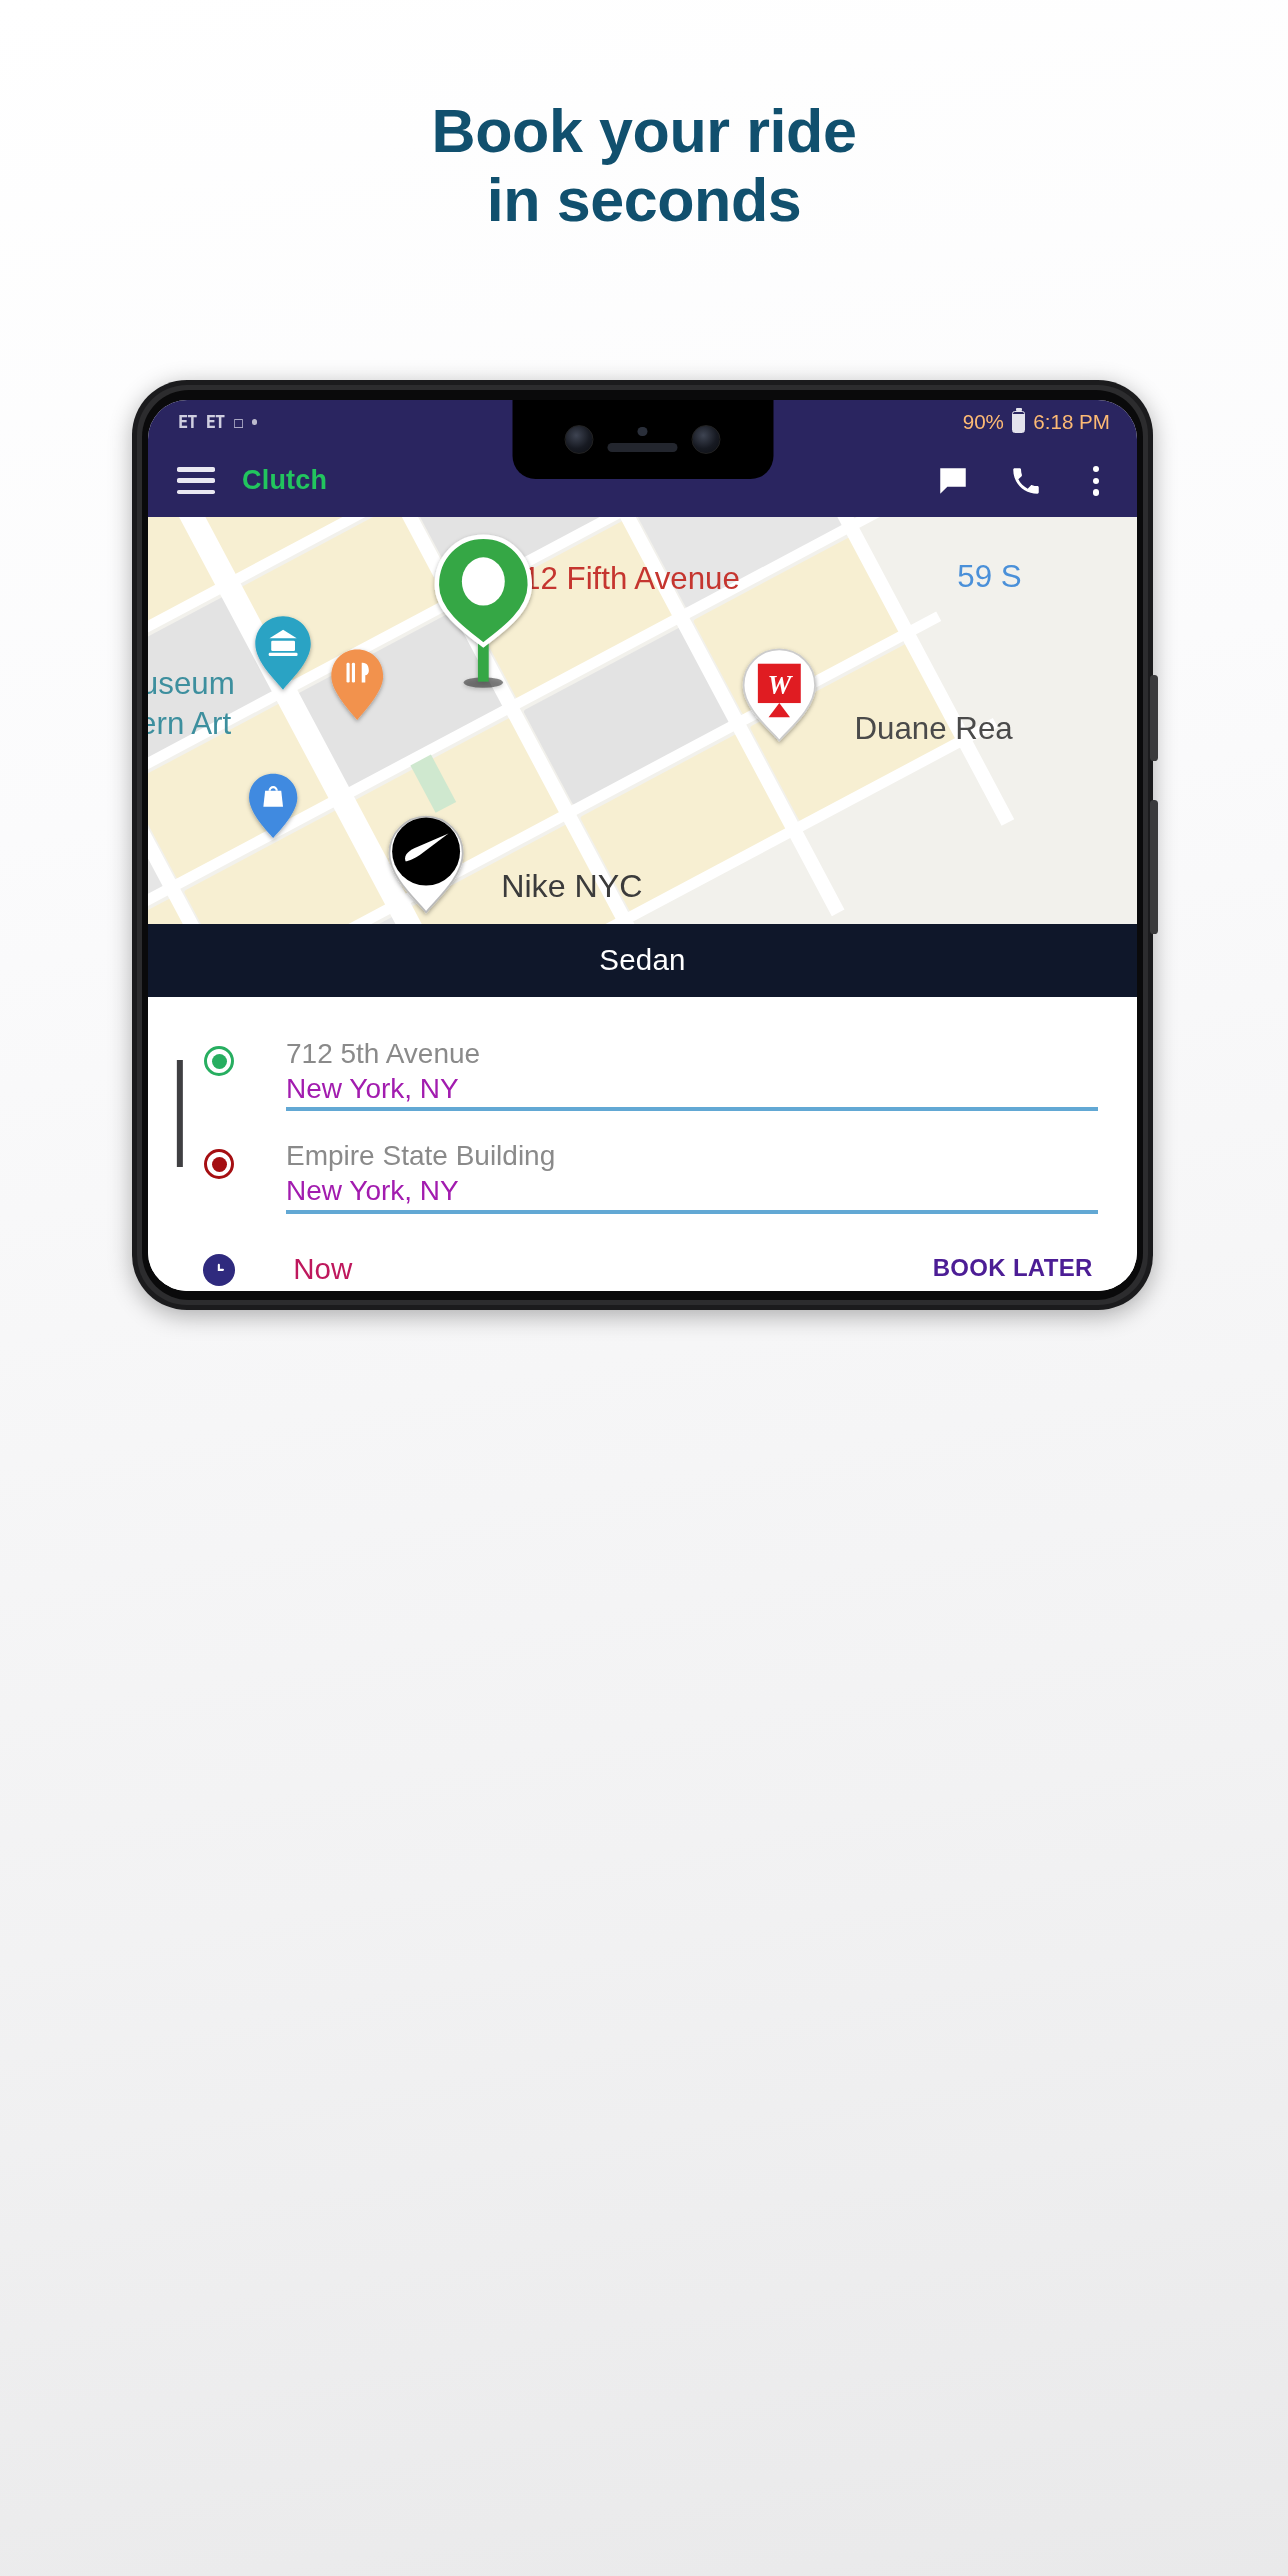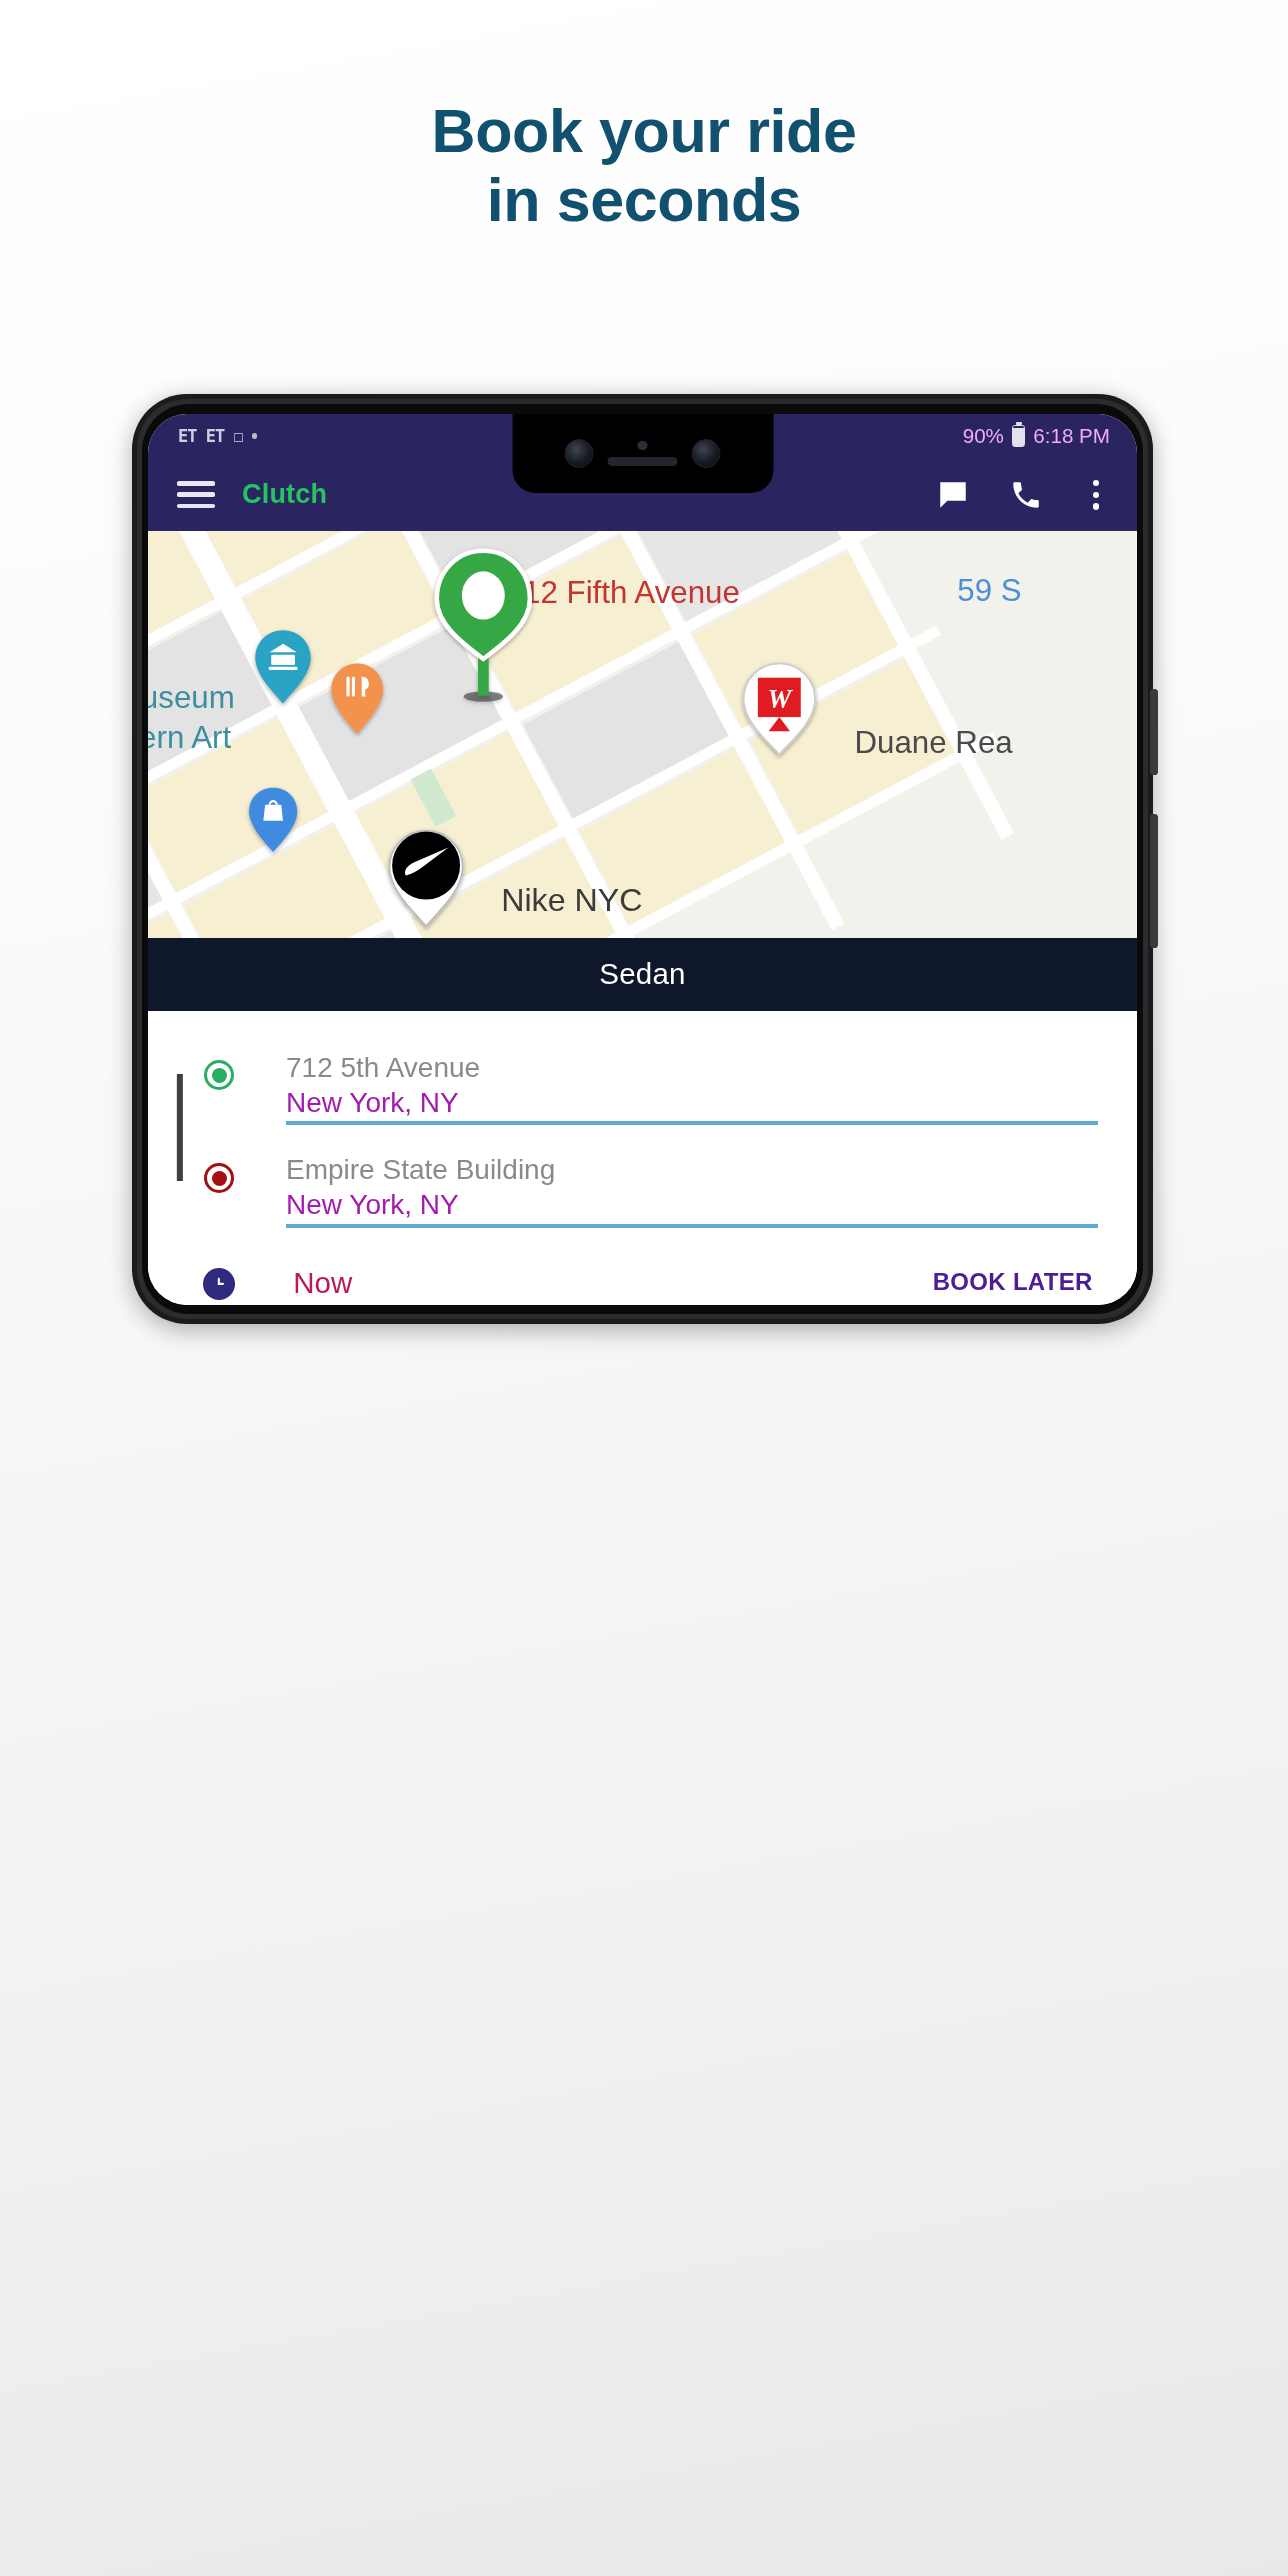--- a/index.html
+++ b/index.html
@@ -22,21 +22,21 @@
     font-size: 61px;
     font-weight: bold;
     line-height: 1.13;
     letter-spacing: -0.4px;
   }
   .headline .l2 { display: block; }
 
   
   .phone {
     position: absolute;
-    left: 132px; top: 394px;
+    left: 132px; top: 380px;
     width: 1021px; height: 1128px;
   }
 
   .device {
     position: absolute;
     left: 0; top: 0;
     width: 1021px; height: 930px;
   }
 
   
@@ -105,21 +105,21 @@
     display: flex;
     align-items: center;
     justify-content: space-between;
     padding: 0 27px 0 30px;
     color: #d8d7e4;
     font-size: 19.7px;
     flex: none;
     z-index: 3;
   }
   .sb-left { display: flex; align-items: center; gap: 9px; }
-  .sb-right { display: flex; align-items: center; gap: 8px; font-size: 20.6px; color: #f0abfc; }
+  .sb-right { display: flex; align-items: center; gap: 8px; font-size: 20.6px; color: #fdba74; }
   .sb-icon {
     font-size: 17px;
     font-weight: bold;
     letter-spacing: -0.9px;
     color: #cfcee0;
     font-family: "DejaVu Sans Mono", monospace;
   }
   .sb-dot { width: 5.4px; height: 5.4px; border-radius: 50%; background: #bcbacd; display:inline-block;}
   .batt {
     display: inline-block;

